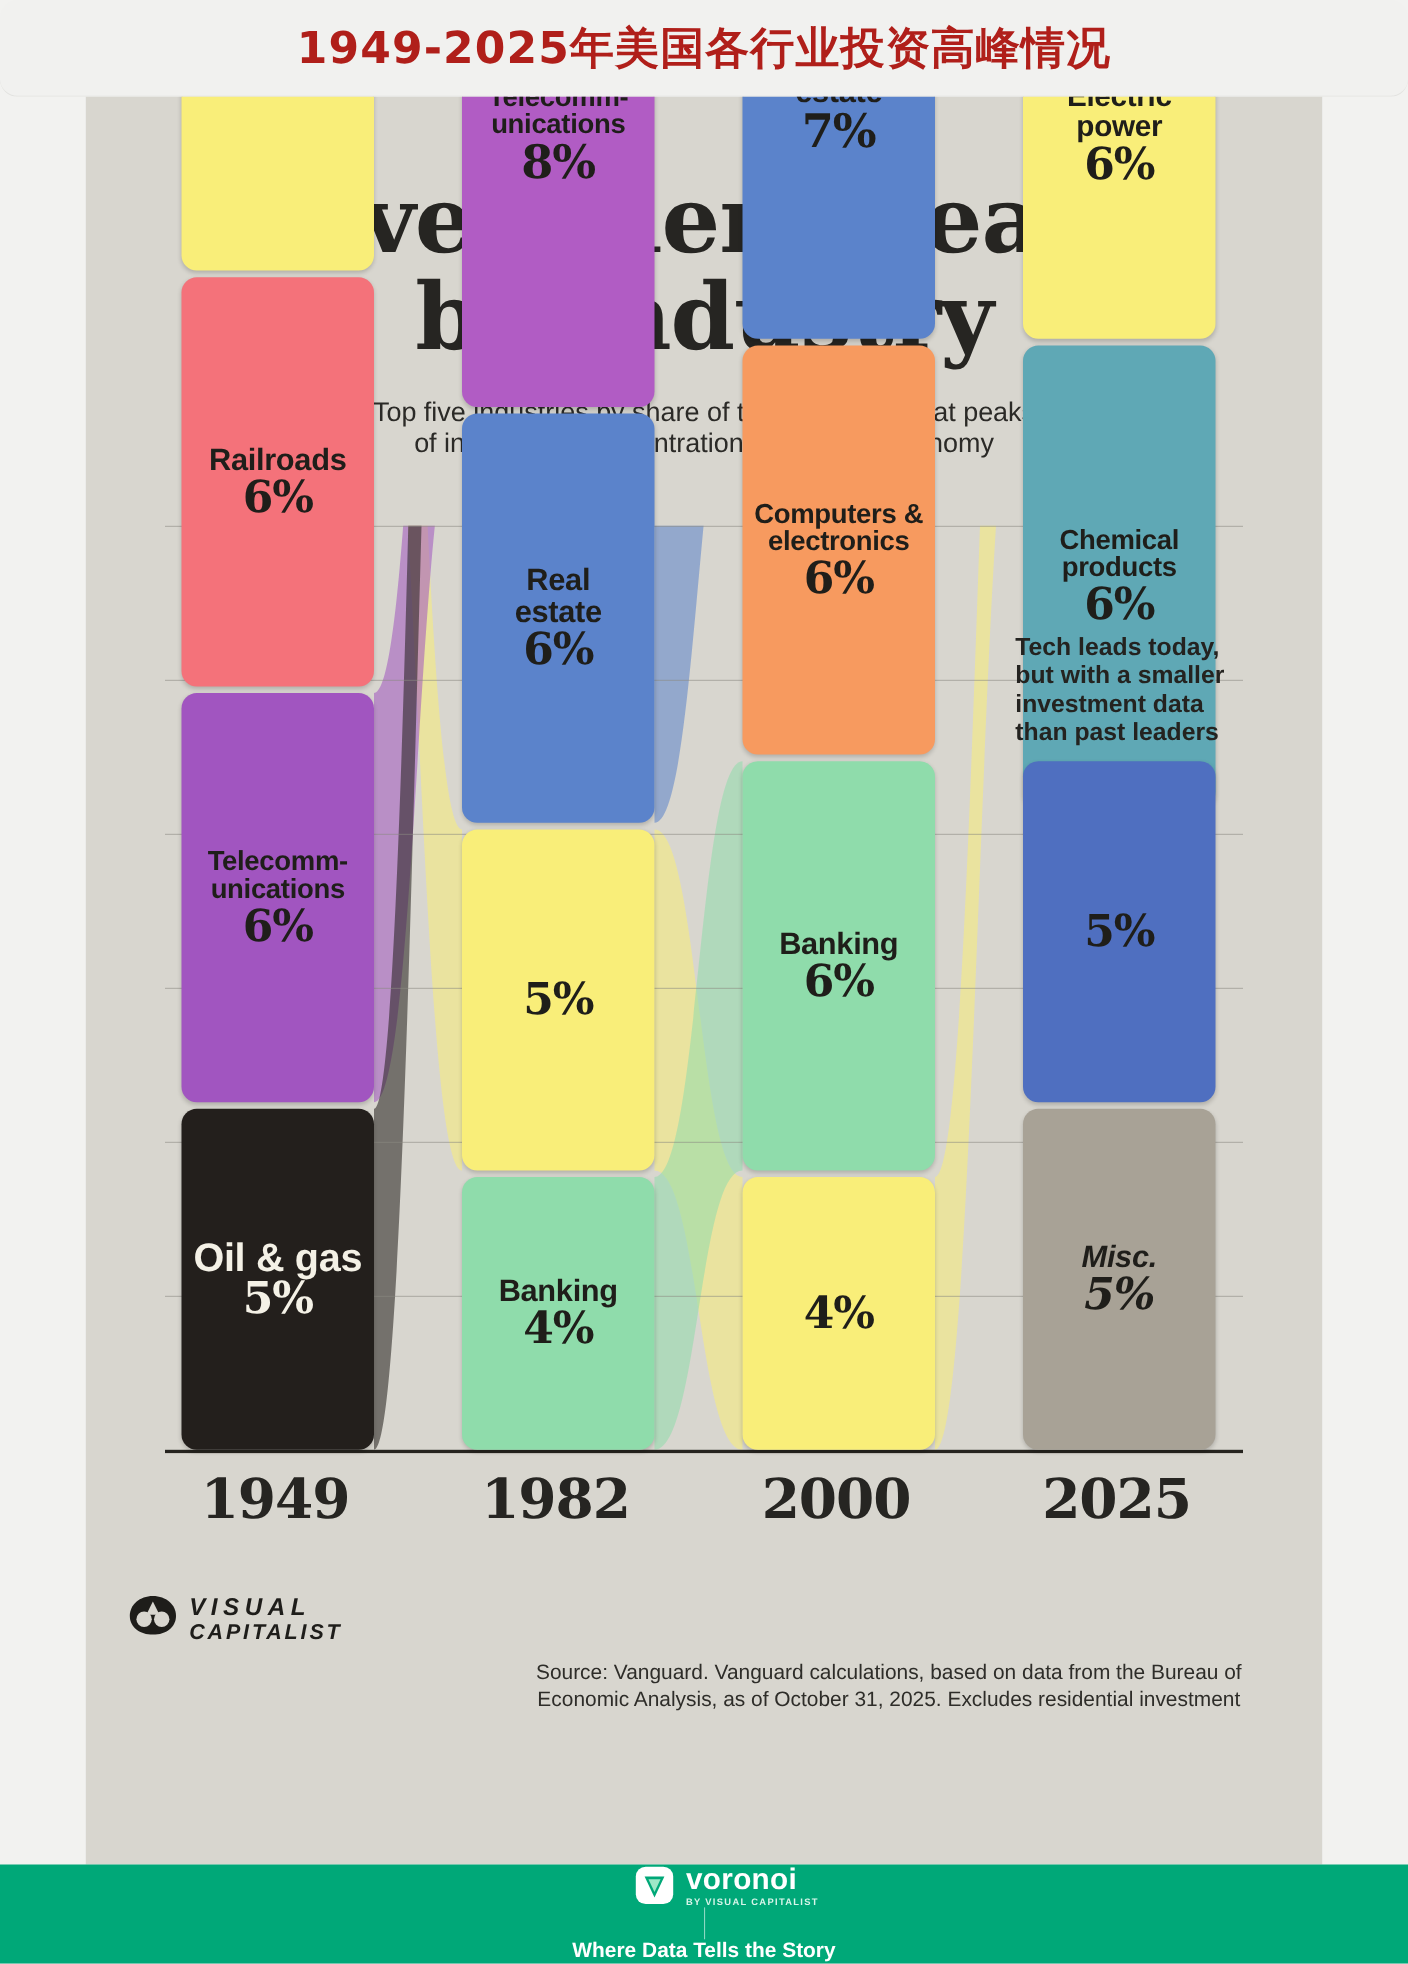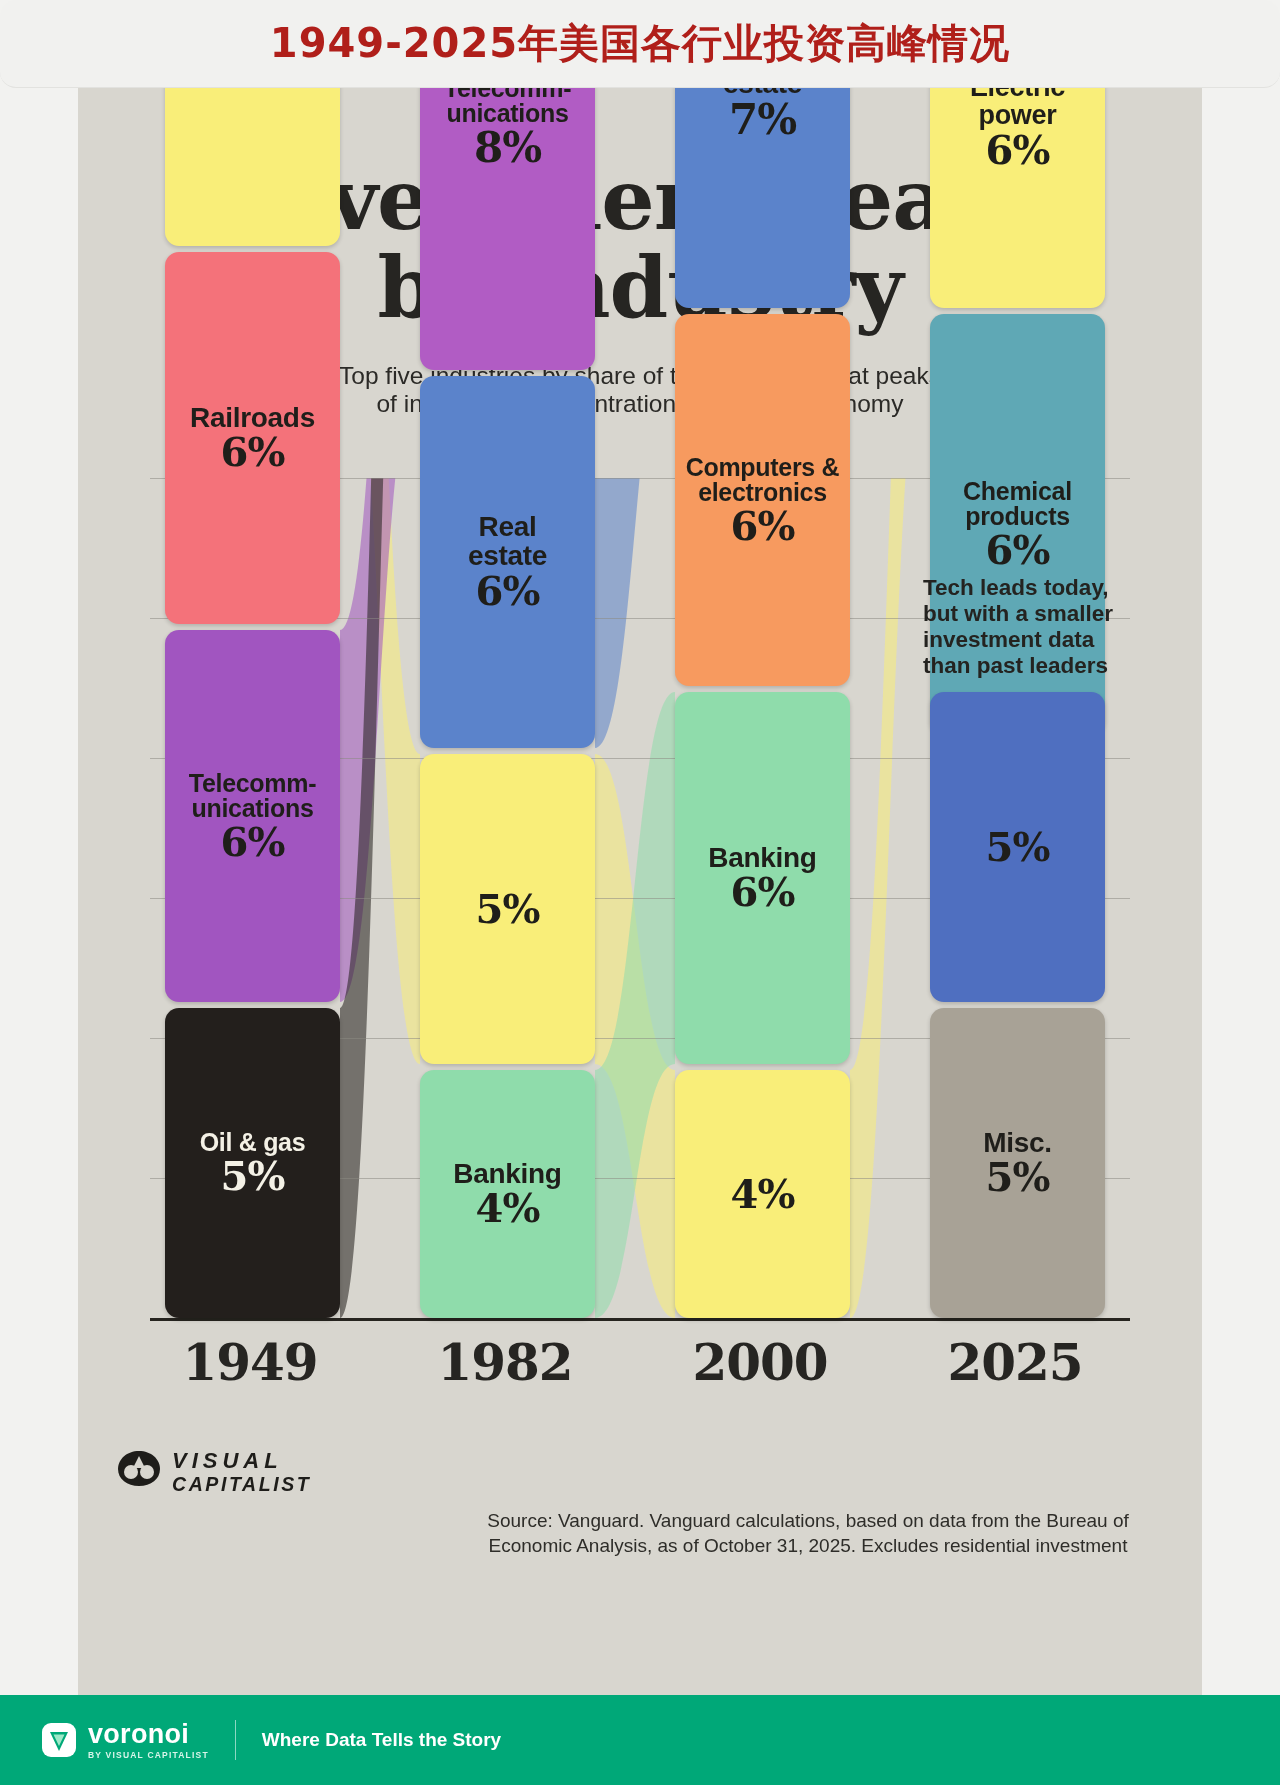--- a/index.html
+++ b/index.html
@@ -186,20 +186,21 @@
   }
 
   
   #bottombar {
     position: absolute;
     left: 0; top: 1695px;
     width: 1280px; height: 90px;
     background: #00a878;
     display: flex;
     align-items: center;
+    flex-direction: column;
   }
   #vor-logo {
     display: flex; align-items: center; gap: 10px;
     margin-left: 40px;
   }
   .vor-mark { width: 38px; height: 38px; }
   .vor-text-wrap { display: flex; flex-direction: column; line-height: 1; }
   .vor-name {
     font-family: "Liberation Sans", sans-serif;
     font-size: 27px; font-weight: 700; color: #ffffff; letter-spacing: .3px;
@@ -275,21 +276,21 @@
           <div class="node" style="left: 15px; top: -666px; width: 175px; height: 434px; background: rgb(249, 238, 121); color: rgb(31, 30, 26);"></div>
           <div class="node" style="left: 15px; top: -226px; width: 175px; height: 372px; background: rgb(244, 114, 122); color: rgb(31, 30, 26);">
             <div class="lbl" style="font-size: 28px;">Railroads</div>
             <div class="pct" style="font-size: 40px;">6%</div>
           </div>
           <div class="node" style="left: 15px; top: 152px; width: 175px; height: 372px; background: rgb(161, 85, 192); color: rgb(31, 30, 26);">
             <div class="lbl" style="font-size: 25px;">Telecomm‑<br>unications</div>
             <div class="pct" style="font-size: 40px;">6%</div>
           </div>
           <div class="node" style="left: 15px; top: 530px; width: 175px; height: 310px; background: rgb(35, 31, 28); color: rgb(244, 241, 230);">
-            <div class="lbl" style="font-size: 25px;">Oil &amp; gas</div>
+            <div class="lbl" style="font-size: 36px;">Oil &amp; gas</div>
             <div class="pct" style="font-size: 40px;">5%</div>
           </div>
           <div class="node" style="left: 270px; top: -604px; width: 175px; height: 496px; background: rgb(177, 92, 196); color: rgb(31, 30, 26);">
             <div class="lbl" style="font-size: 25px;">Telecomm‑<br>unications</div>
             <div class="pct" style="font-size: 42px;">8%</div>
           </div>
           <div class="node" style="left: 270px; top: -102px; width: 175px; height: 372px; background: rgb(91, 131, 203); color: rgb(31, 30, 26);">
             <div class="lbl" style="font-size: 28px;">Real<br>estate</div>
             <div class="pct" style="font-size: 40px;">6%</div>
           </div>
@@ -319,21 +320,21 @@
             <div class="lbl" style="font-size: 27px;">Electric<br>power</div>
             <div class="pct" style="font-size: 40px;">6%</div>
           </div>
           <div class="node" style="left: 780px; top: -164px; width: 175px; height: 420px; background: rgb(95, 168, 181); color: rgb(31, 30, 26);">
             <div class="lbl" style="font-size: 25px;">Chemical<br>products</div>
             <div class="pct" style="font-size: 40px;">6%</div>
           </div>
           <div class="node" style="left: 780px; top: 214px; width: 175px; height: 310px; background: rgb(79, 111, 192); color: rgb(31, 30, 26);">
             <div class="pct" style="font-size: 40px;">5%</div>
           </div>
-          <div class="node" style="left: 780px; top: 530px; width: 175px; height: 310px; background: rgb(168, 162, 150); color: rgb(31, 30, 26);">
+          <div class="node" style="left: 780px; top: 530px; width: 175px; height: 310px; background: rgb(168, 162, 150); color: rgb(31, 30, 26); font-style: italic;">
             <div class="lbl" style="font-size: 28px;">Misc.</div>
             <div class="pct" style="font-size: 40px;">5%</div>
           </div>
         </div>
     </div>
 
     <div id="annotation">
       <div>Tech leads today,</div>
       <div>but with a smaller</div>
       <div>investment data</div>

